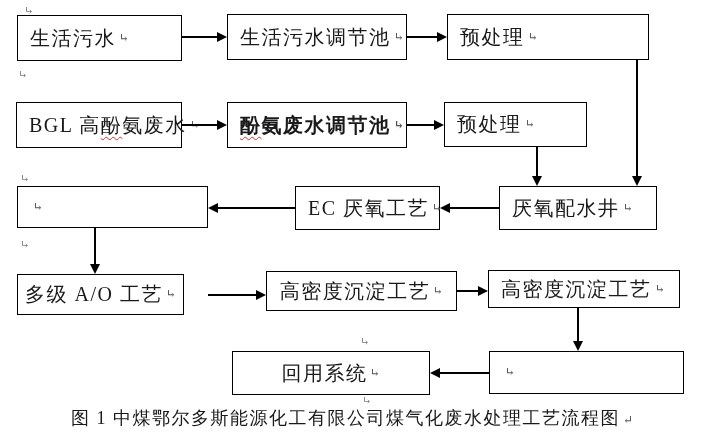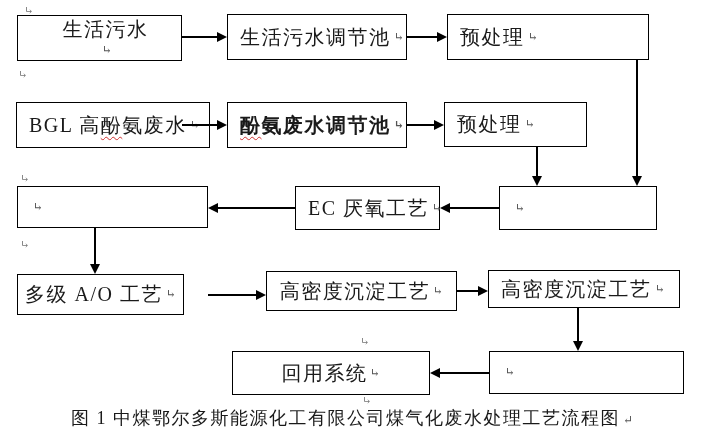--- a/index.html
+++ b/index.html
@@ -86,52 +86,53 @@
     letter-spacing: 1.5px;
     color: #1a1a1a;
     white-space: nowrap;
   }
 </style>
 </head>
 <body>
 
 <div id="page">
   <div id="canvas">
-      <div class="node" style="left: 17px; top: 15px; width: 165px; height: 46px; flex-direction: column;">
+      <div class="node" style="left: 17px; top: 15px; width: 165px; height: 46px;">
         <span>生活污水</span>
         <span class="ret">↵</span>
       </div>
       <div class="node" style="left: 227px; top: 14px; width: 180px; height: 46px;">
         <span>生活污水调节池</span>
         <span class="ret">↵</span>
       </div>
       <div class="node" style="left: 447px; top: 14px; width: 202px; height: 46px;">
         <span>预处理</span>
         <span class="ret">↵</span>
       </div>
-      <div class="node" style="left: 16px; top: 102px; width: 194px; height: 46px; align-items: center;">
+      <div class="node" style="left: 16px; top: 102px; width: 166px; height: 46px; align-items: center;">
         <span>BGL 高<span class="squiggle">酚</span>氨废水</span>
         <span class="ret">↵</span>
       </div>
       <div class="node" style="left: 227px; top: 102px; width: 180px; height: 46px; font-weight: bold;">
         <span><span class="squiggle">酚</span>氨废水调节池</span>
         <span class="ret">↵</span>
       </div>
       <div class="node" style="left: 444px; top: 102px; width: 143px; height: 45px;">
         <span>预处理</span>
         <span class="ret">↵</span>
       </div>
       <div class="node" style="left: 17px; top: 186px; width: 191px; height: 42px;">
         <span class="ret">↵</span>
       </div>
       <div class="node" style="left: 295px; top: 186px; width: 145px; height: 44px;">
         <span>EC 厌氧工艺</span>
         <span class="ret">↵</span>
       </div>
       <div class="node" style="left: 499px; top: 186px; width: 158px; height: 44px;">
+        <span>厌氧配水井</span>
         <span class="ret">↵</span>
       </div>
       <div class="node center" style="left: 17px; top: 274px; width: 167px; height: 41px;">
         <span>多级 A/O 工艺</span>
         <span class="ret">↵</span>
       </div>
       <div class="node center" style="left: 266px; top: 271px; width: 191px; height: 40px;">
         <span>高密度沉淀工艺</span>
         <span class="ret">↵</span>
       </div>

